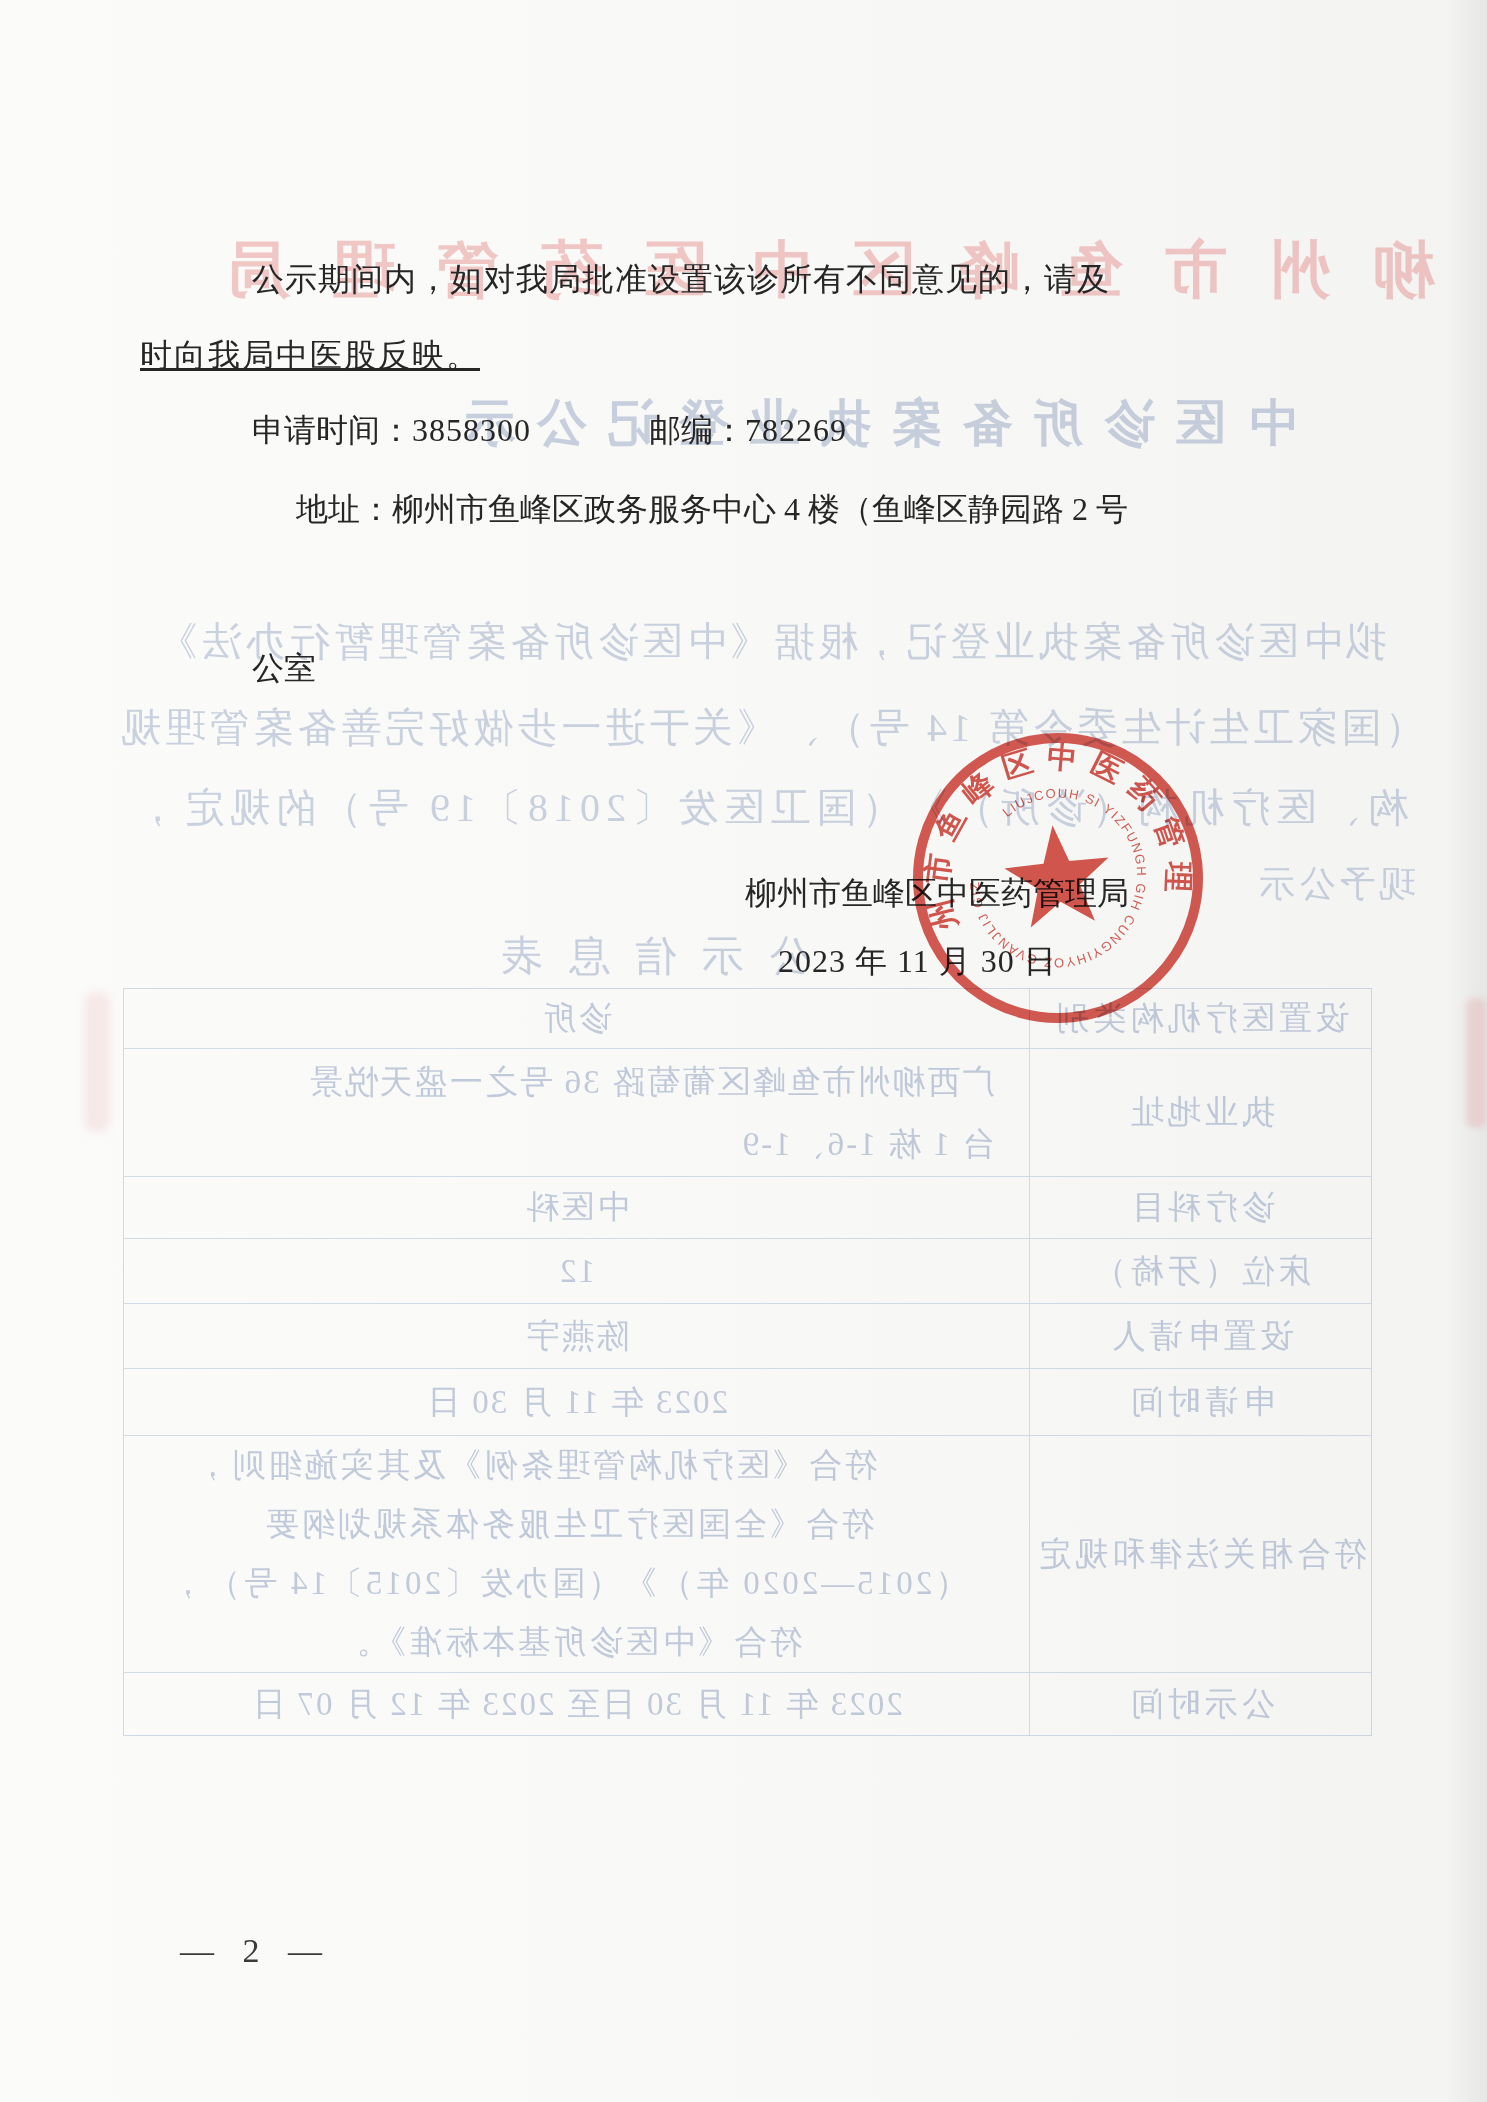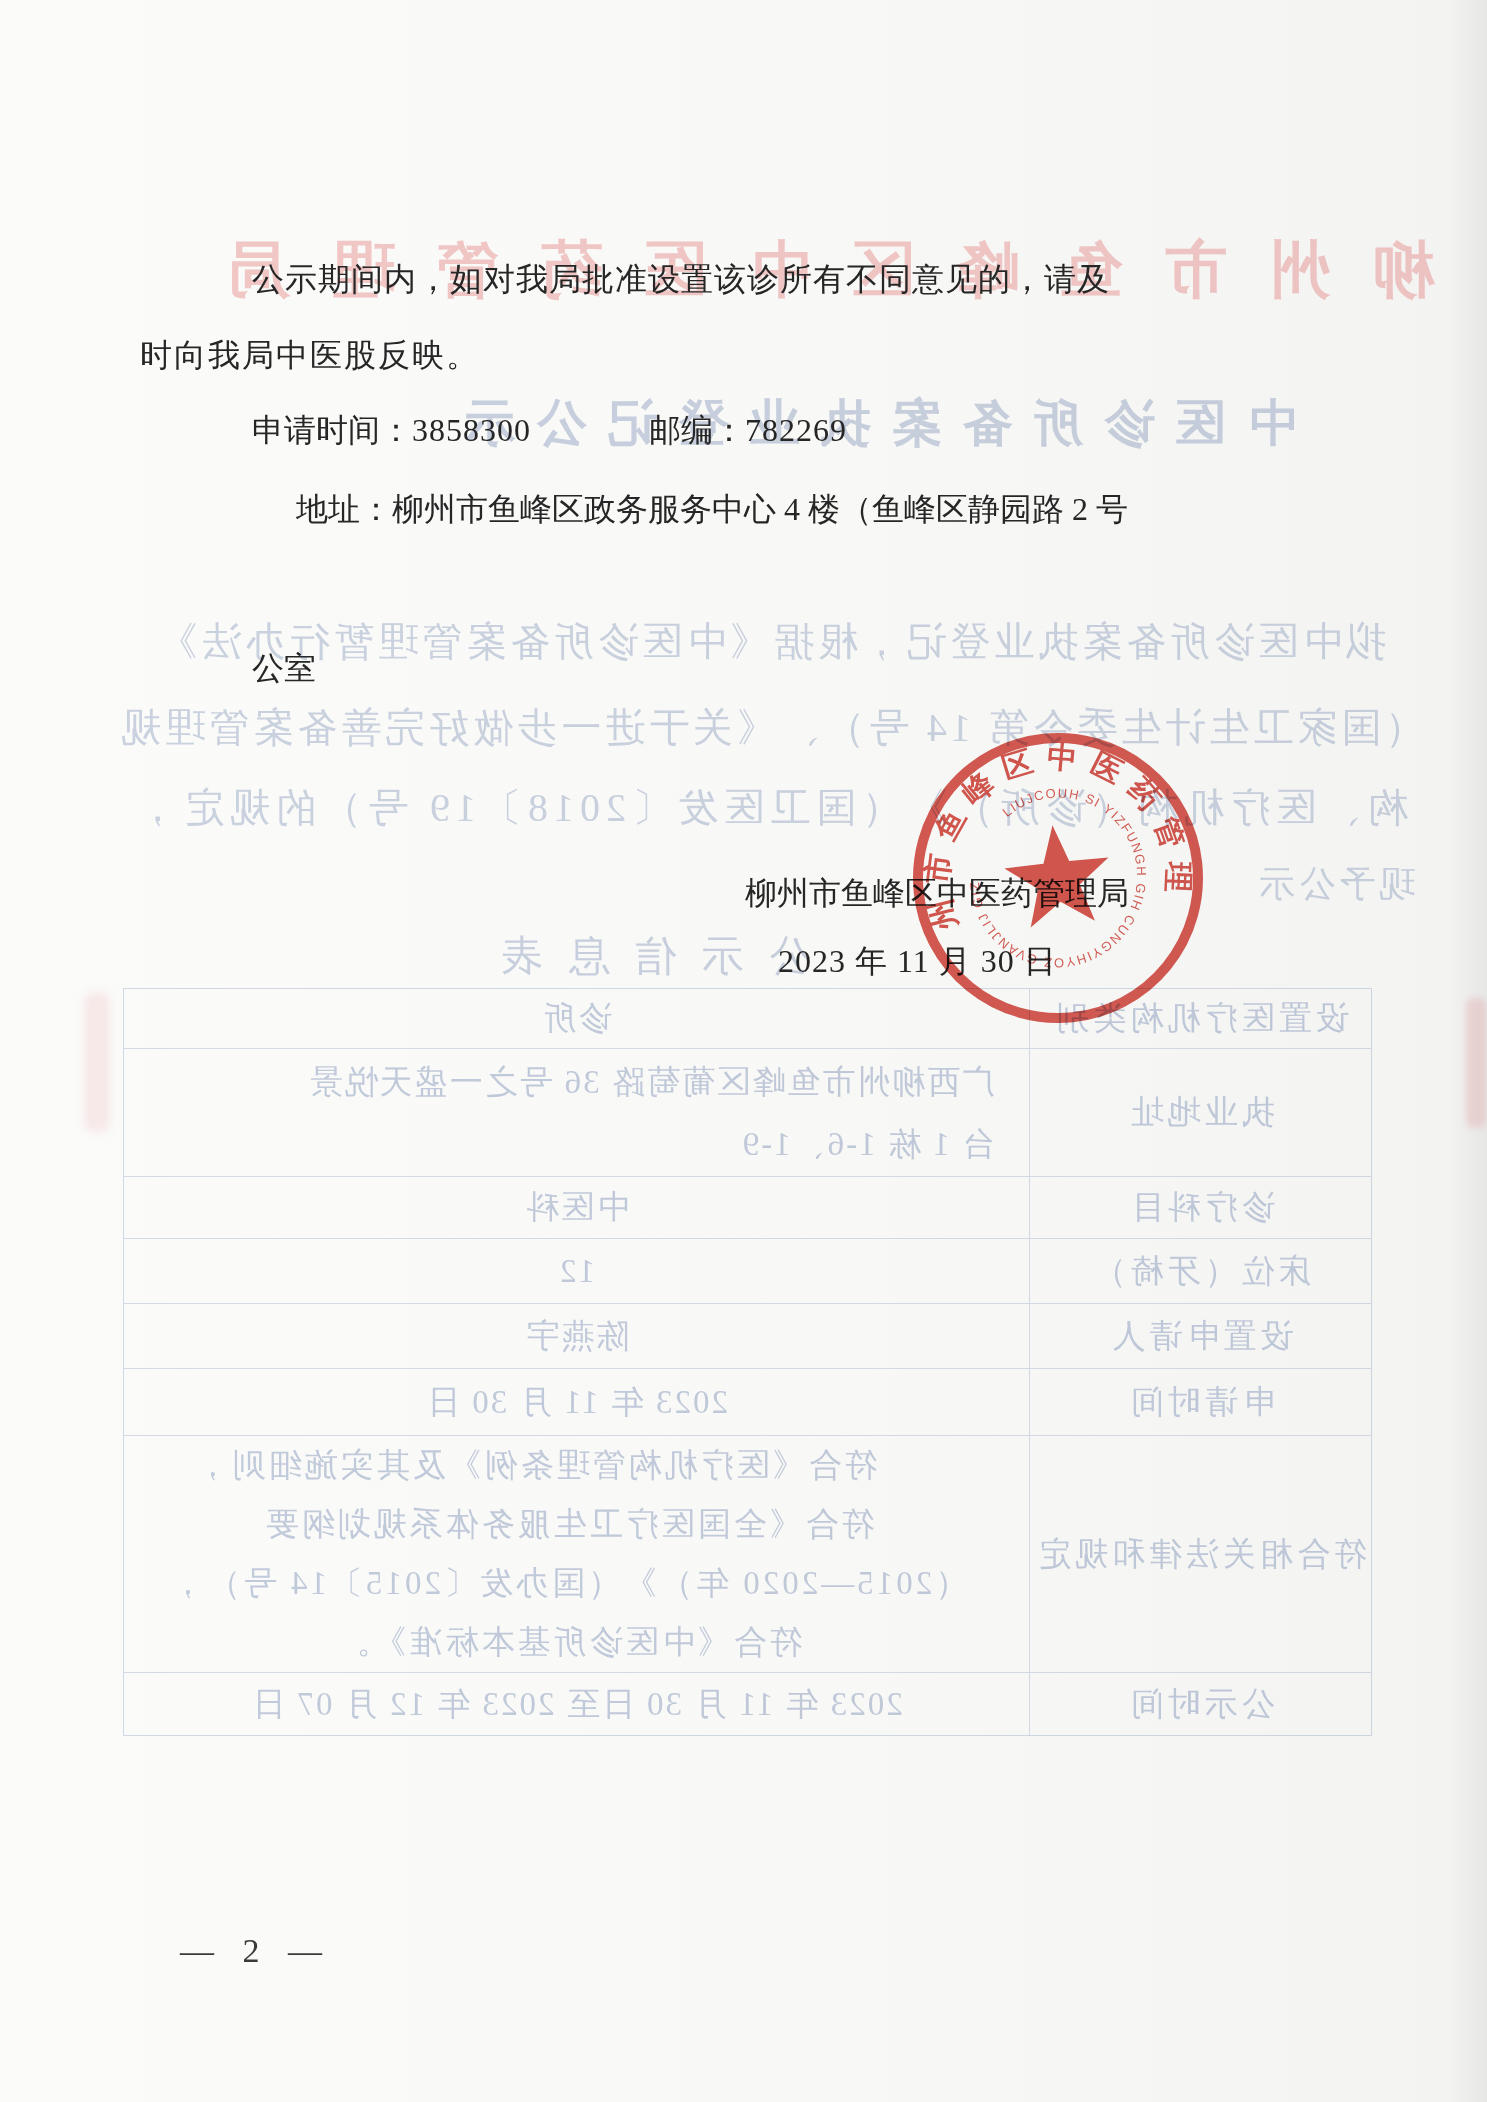--- a/index.html
+++ b/index.html
@@ -126,21 +126,21 @@
       </div>
       <div class="bt-row" style="height:64px">
         <div class="bt-label">公示时间</div>
         <div class="bt-val">2023 年 11 月 30 日至 2023 年 12 月 07 日</div>
       </div>
     </div>
   </div>
 
   <div class="fr" style="left:252px;top:258px;letter-spacing:1px;">公示期间内，如对我局批准设置该诊所有不同意见的，请及</div>
 
-  <div class="fr" style="left:140px;top:334px;letter-spacing:2px;">时向我局中医股反映。</div>
+  <div class="fr" style="left:140px;top:334px;letter-spacing:2px;text-decoration:underline;">时向我局中医股反映。</div>
 
   <div class="fr" style="left:252px;top:409px;">
     <span>申请时间：</span><span class="num">3858300</span><span style="display:inline-block;width:118px;"></span><span>邮编：</span><span class="num">782269</span>
   </div>
 
   <div class="fr" style="left:252px;top:488px;margin-left:44px;">地址：柳州市鱼峰区政务服务中心 4 楼（鱼峰区静园路 2 号</div>
 
 
   <div class="fr" style="left:252px;top:647px;">公室</div>
 

